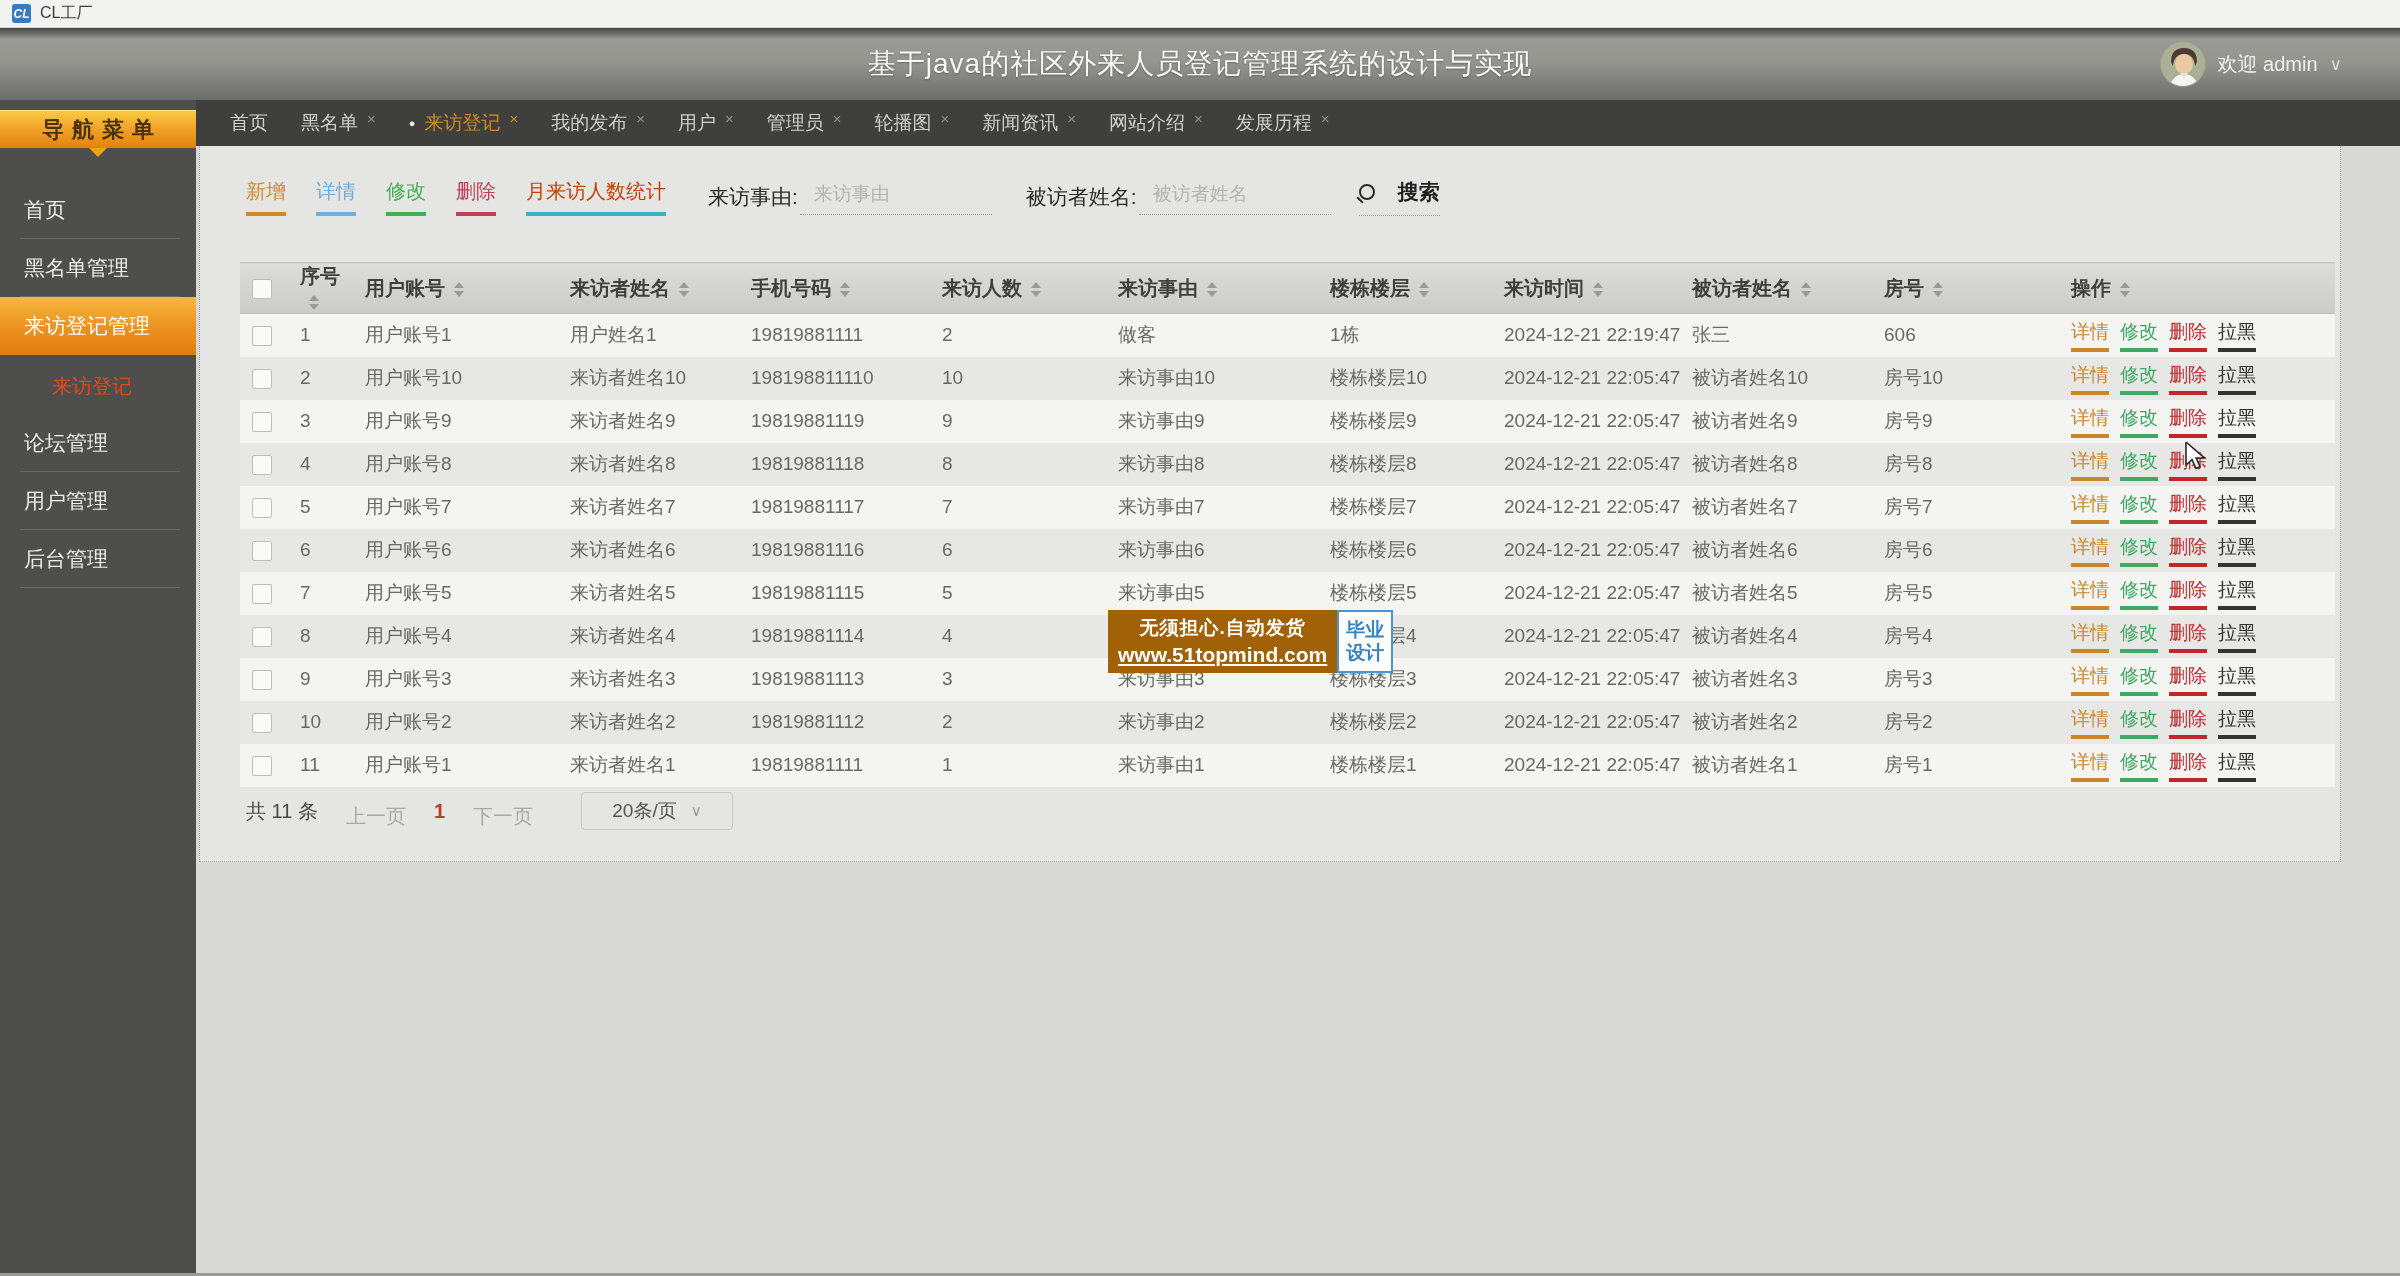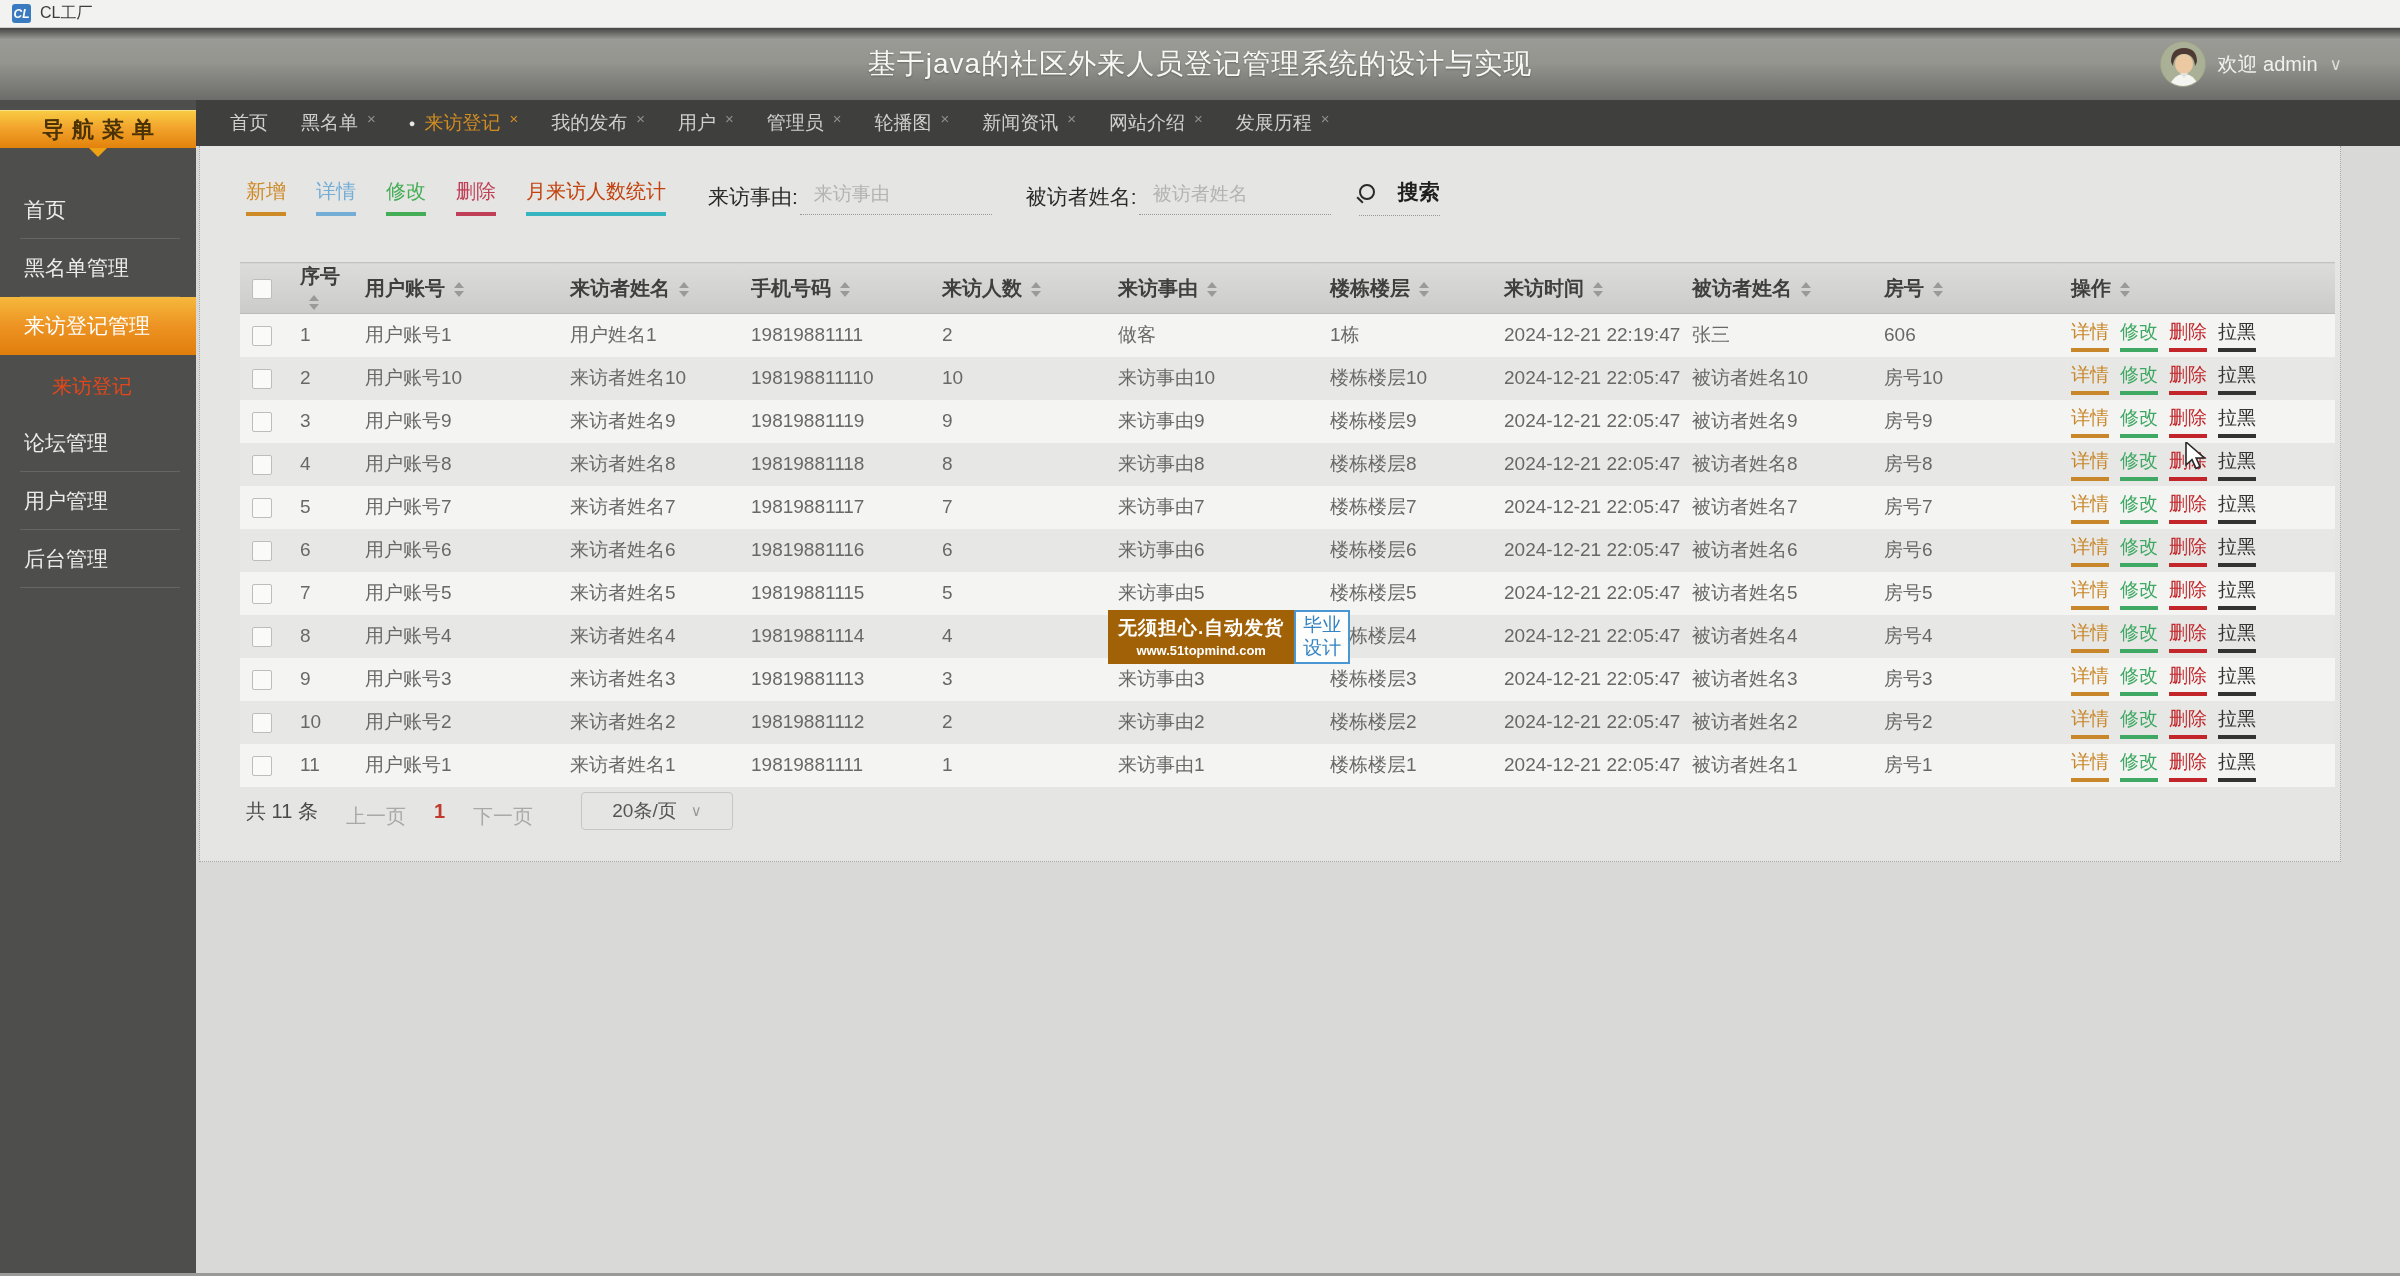--- a/index.html
+++ b/index.html
@@ -126,24 +126,24 @@
     margin-left:48px; width:152px; height:38px; border:1px solid #c6c6c4; border-radius:4px;
     display:flex; align-items:center; justify-content:center; gap:14px;
     color:#555553; font-size:19px; cursor:pointer;
   }
   .page-size .chev { color:#9a9a98; font-size:15px; }
 
   
   #watermark { position:absolute; left:1108px; top:610px; display:flex; z-index:7; }
   .wm-main { background:#a16207; color:#fff; padding:5px 10px 6px; text-align:center; }
   .wm-line1 { font-size:19px; font-weight:bold; letter-spacing:1px; white-space:nowrap; }
-  .wm-line2 { font-size:13px; font-weight:bold; margin-top:2px; white-space:nowrap; }
+  .wm-line2 { font-size:21px; font-weight:bold; text-decoration:underline; margin-top:2px; white-space:nowrap; }
   .wm-badge {
     background:#fdfdfb; border:2px solid #4a96d2; color:#3584c4;
-    font-size:19px; font-weight:normal; padding:2px 7px; line-height:1.2;
+    font-size:19px; font-weight:bold; padding:2px 7px; line-height:1.2;
     display:flex; flex-direction:column; justify-content:center; text-align:center;
   }
 
   #cursor { position:absolute; left:2184px; top:442px; z-index:9; }
   #bottom-edge { position:absolute; left:0; bottom:0; width:2400px; height:3px; background:#9a9a98; z-index:8; }
 </style>
 </head>
 <body>
 
 <div id="browser-bar">

